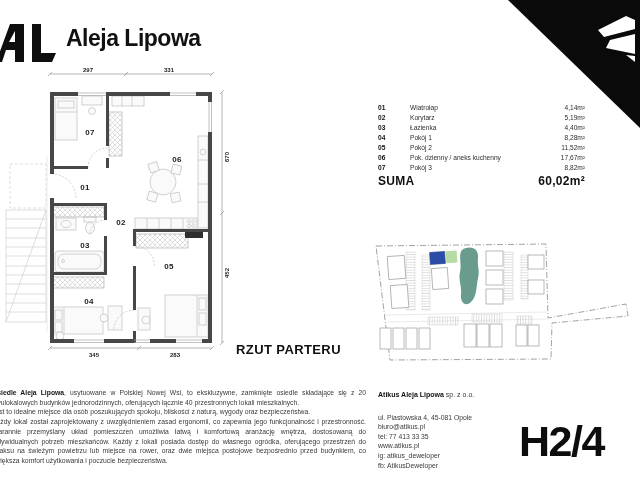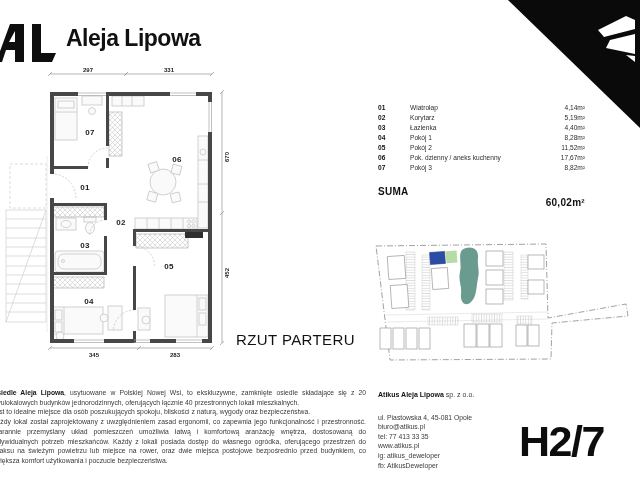--- a/index.html
+++ b/index.html
@@ -8,31 +8,31 @@
 
   
   .logo-mark{position:absolute;left:-6px;top:18px;}
   .brand{position:absolute;left:66px;top:25px;font-size:23px;font-weight:700;letter-spacing:-0.5px;color:#111;}
 
   
   .corner{position:absolute;left:498px;top:0;}
 
   
   .plan{position:absolute;left:0;top:60px;}
-  .plan-caption{position:absolute;left:236px;top:331px;font-size:15px;font-weight:400;letter-spacing:.4px;color:#111;}
+  .plan-caption{position:absolute;left:236px;top:342px;font-size:13px;font-weight:700;letter-spacing:.4px;color:#111;}
 
   
   .table{position:absolute;left:378px;top:84px;width:207px;}
   .table h2{margin:0;font-size:9.5px;font-weight:700;letter-spacing:.4px;color:#111;}
   .rows{margin-top:20px;}
   .row{display:flex;align-items:baseline;height:10px;font-size:6.6px;color:#2e2e2e;}
   .row .no{width:32px;font-weight:700;color:#111;}
   .row .nm{flex:1;}
   .row .ar{text-align:right;}
-  .sum-row{display:flex;margin-top:12px;font-size:10px;font-weight:700;color:#111;letter-spacing:.3px;flex-direction:column;}
+  .sum-row{display:flex;margin-top:0;font-size:12px;font-weight:700;color:#111;letter-spacing:.3px;}
   .sum-row .sv{margin-left:auto;}
 
   
   .site{position:absolute;left:358px;top:222px;}
 
   
   .about{position:absolute;left:-8px;top:388px;width:374px;font-size:6.8px;line-height:9.7px;color:#3a3a3a;text-align:justify;}
   .about p{margin:0;}
   .about b{color:#151515;}
   .contact{position:absolute;left:378px;top:390px;width:140px;font-size:6.8px;line-height:9.6px;color:#3a3a3a;}
@@ -301,15 +301,15 @@
     <div id="contact-lines">
         <div>ul. Piastowska 4, 45-081 Opole</div>
         <div>biuro@atikus.pl</div>
         <div>tel: 77 413 33 35</div>
         <div>www.atikus.pl</div>
         <div>ig: atikus_deweloper</div>
         <div>fb: AtikusDeweloper</div>
       </div>
   </section>
 
-  <div class="unit">H2/7</div>
+  <div class="unit">H2/4</div>
 
 </div>
 
 </body></html>

